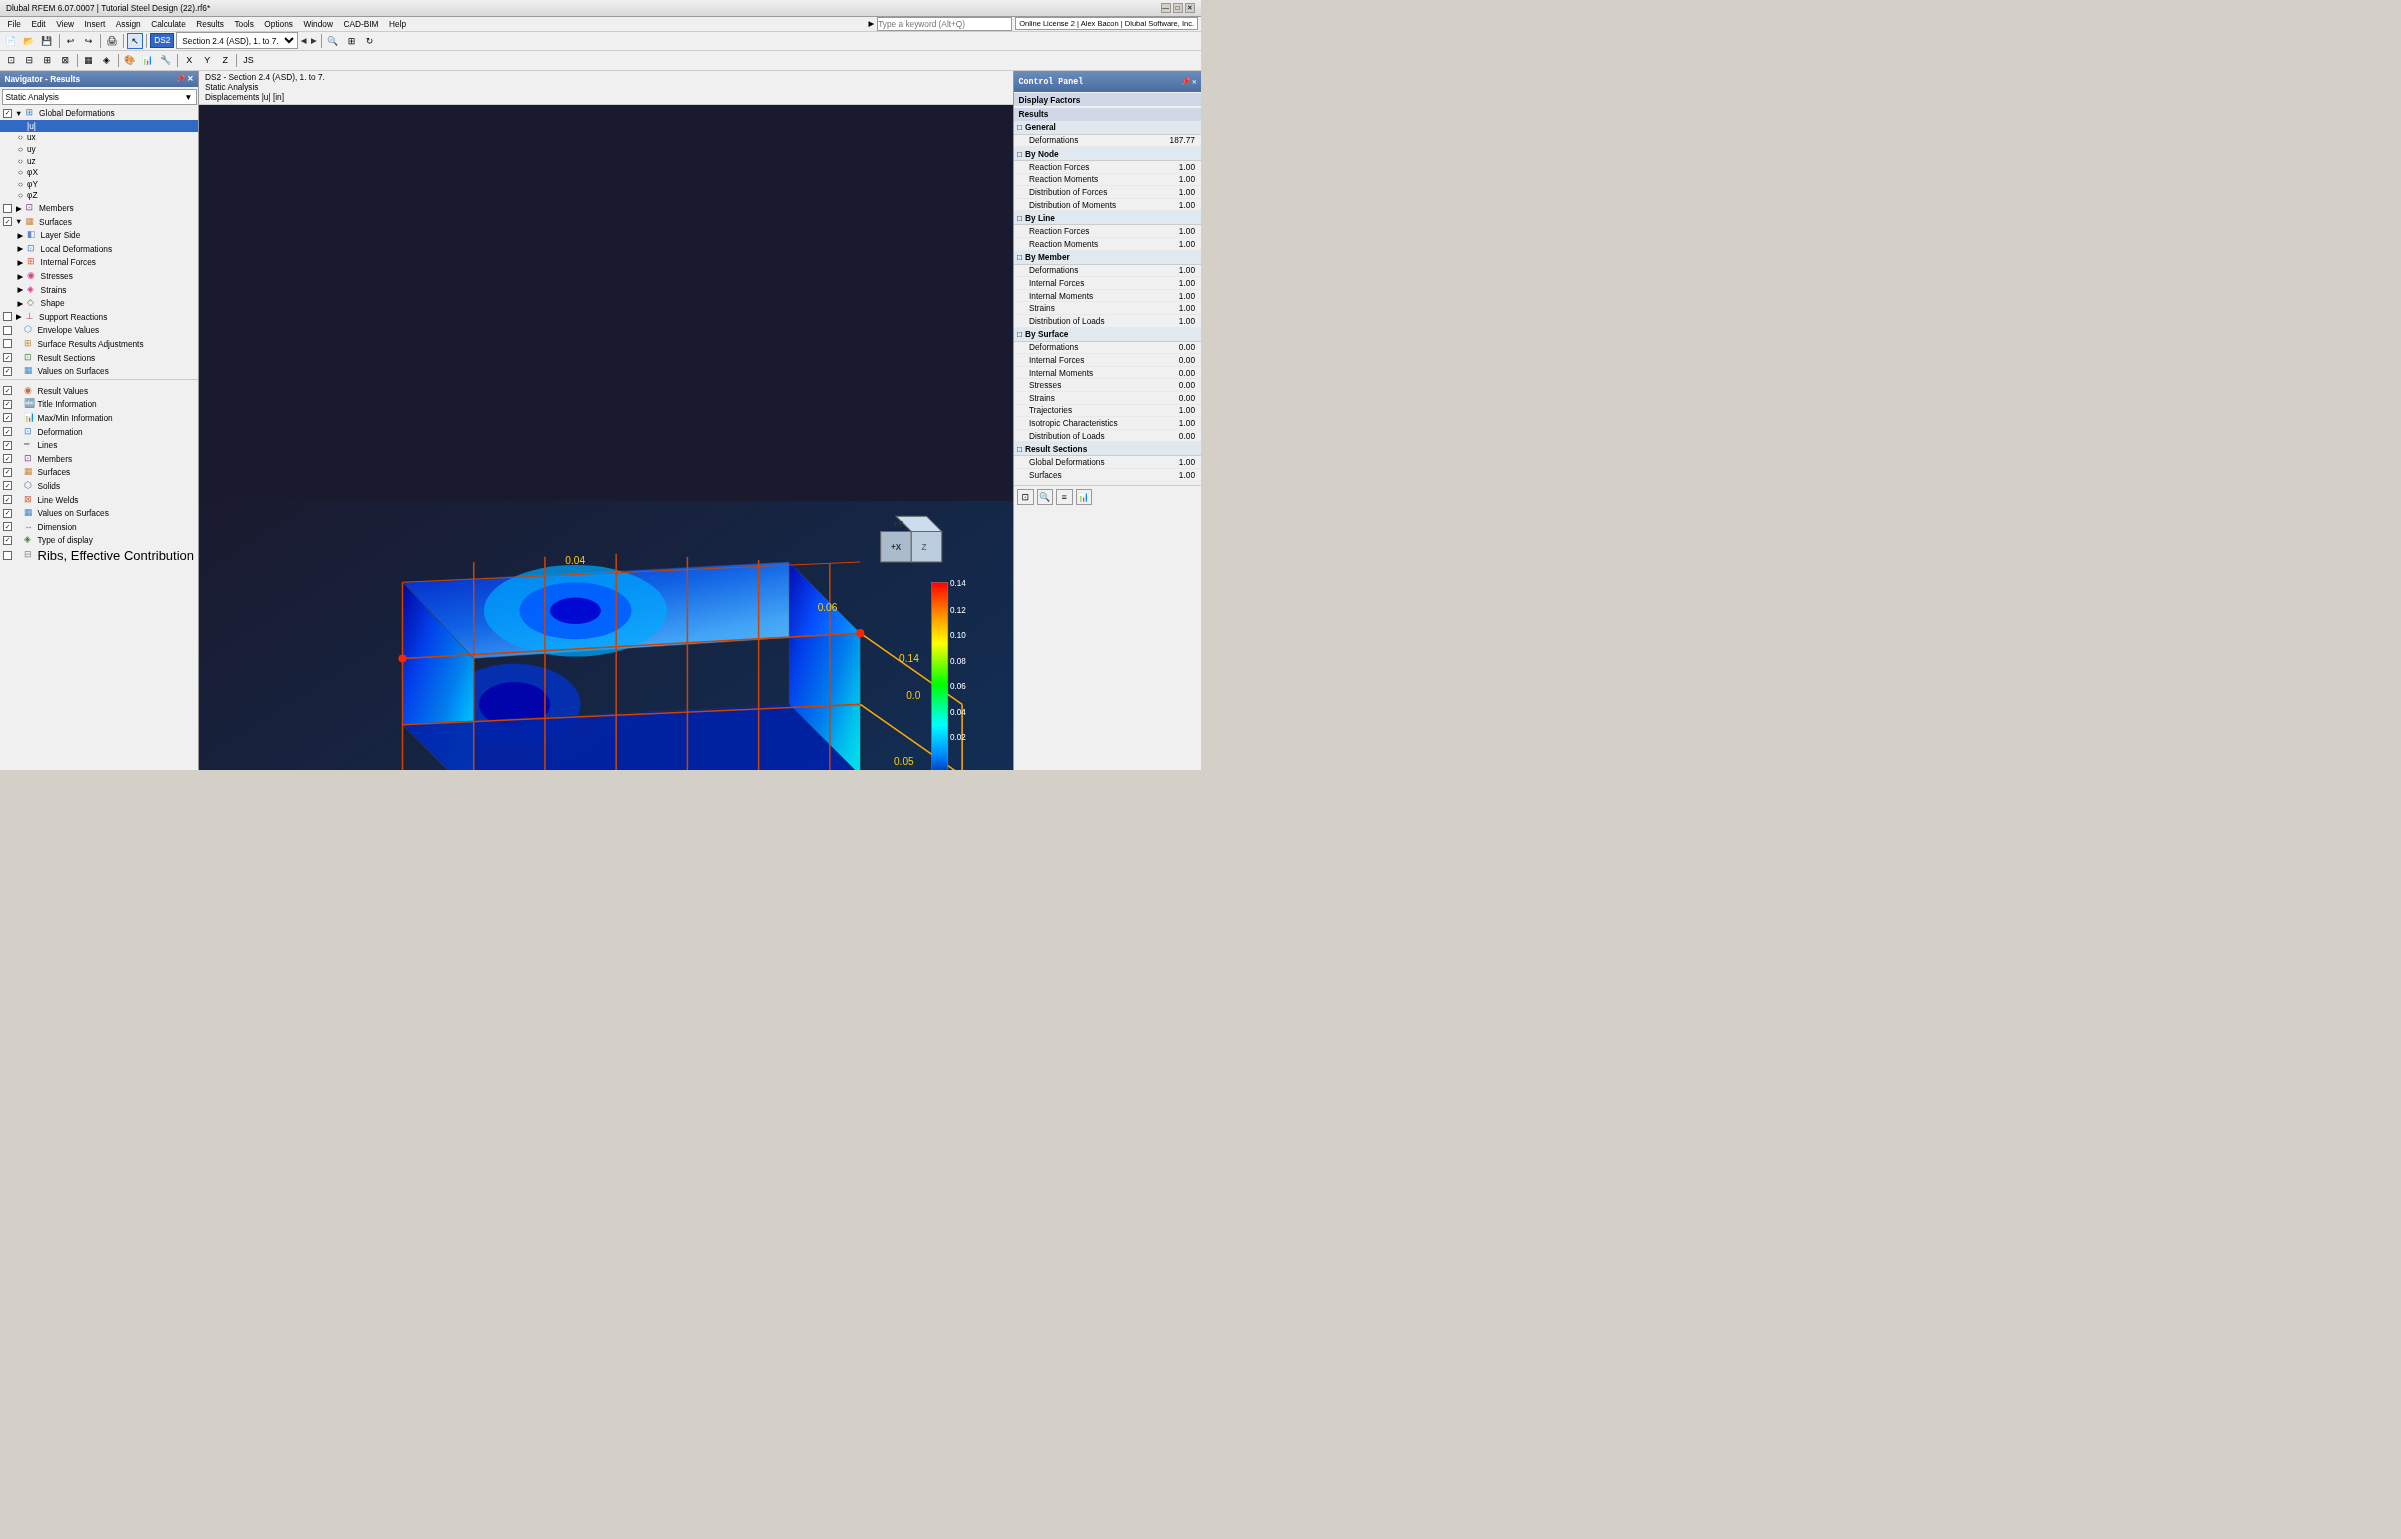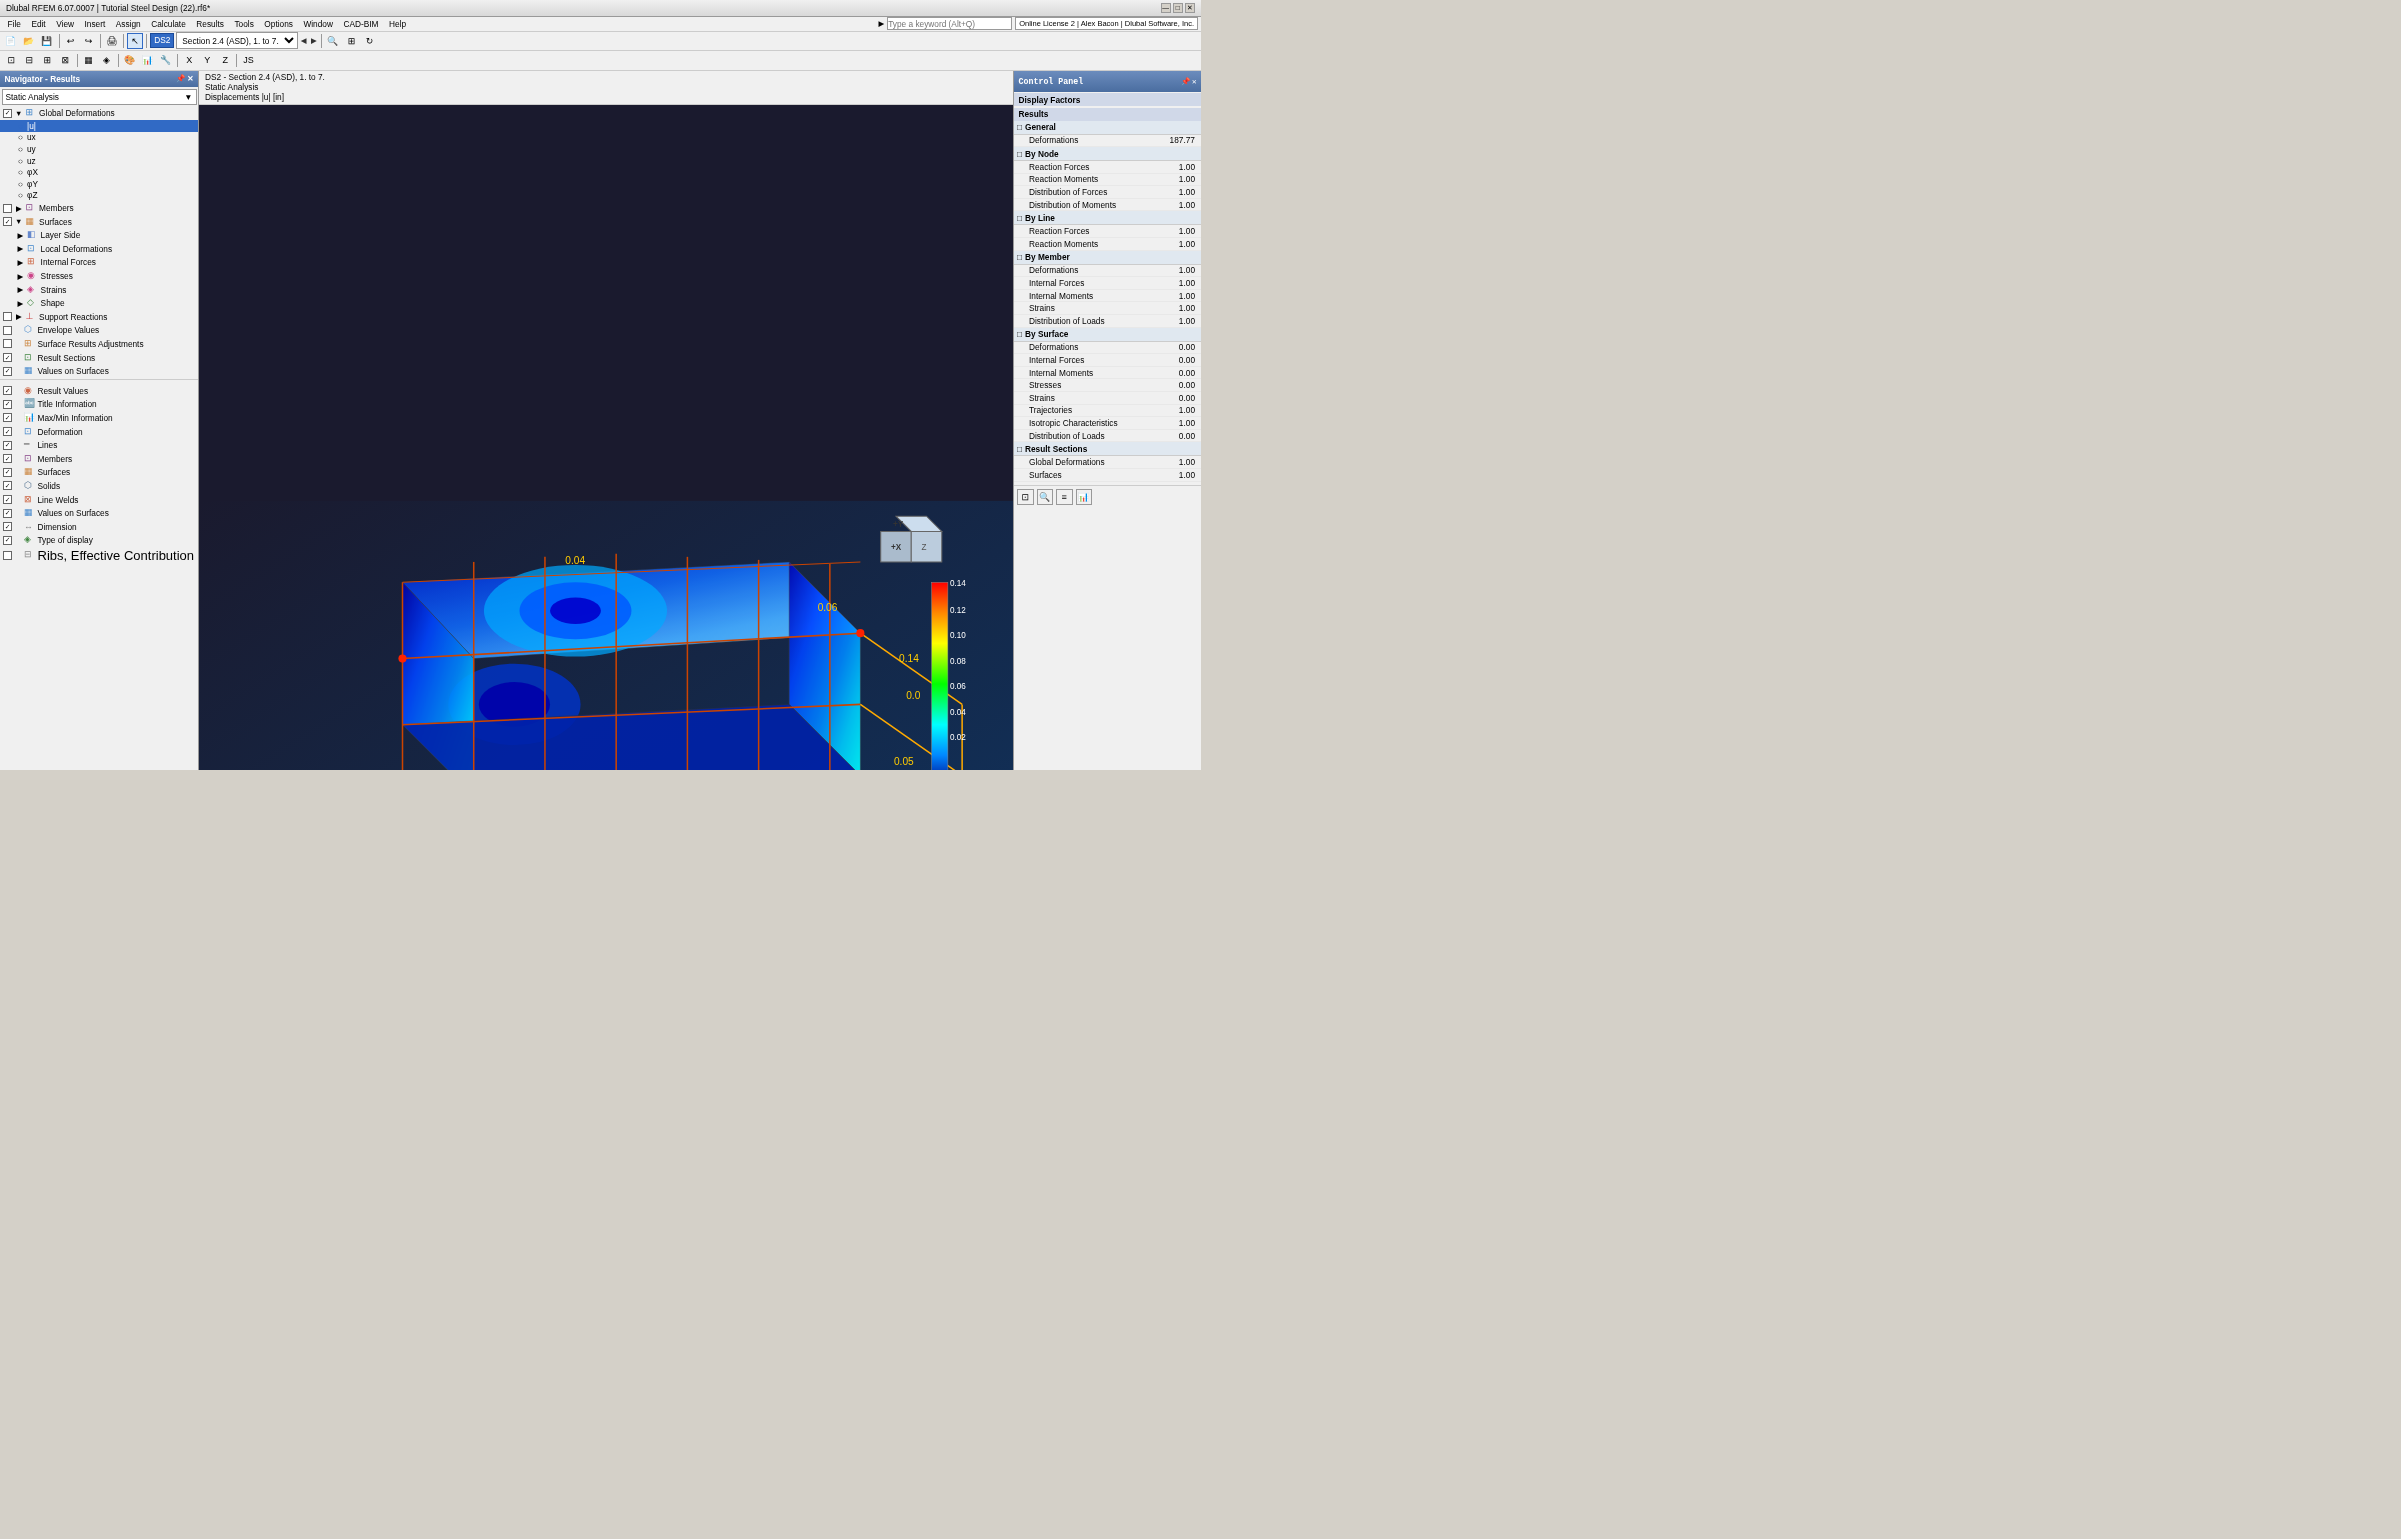--- a/index.html
+++ b/index.html
@@ -19,21 +19,21 @@
     #title-bar .win-btn {
       width: 10.5px; height: 10.5px; border: 0.8px solid #999;
       background: #d4d0c8; font-size: 6.8px; display: flex; align-items: center; justify-content: center; cursor: pointer;
     }
 
     
     #menu-bar {
       background: #f0f0f0;
       height: 15px;
       display: flex;
-      align-items: center;
+      align-items: flex-end;
       padding: 0 3px;
       border-bottom: 0.8px solid #ccc;
       gap: 1.5px;
     }
     .menu-item {
       padding: 1.5px 4.5px;
       font-size: 8.3px;
       cursor: pointer;
     }
 
@@ -340,21 +340,21 @@
   <div class="menu-item">Calculate</div>
   <div class="menu-item">Results</div>
   <div class="menu-item">Tools</div>
   <div class="menu-item">Options</div>
   <div class="menu-item">Window</div>
   <div class="menu-item">CAD-BIM</div>
   <div class="menu-item">Help</div>
   <div style="flex:1"></div>
   <div style="display:flex;align-items:center;gap:3px;">
     <span style="font-size:7.5px;">▶</span>
-    <input style="width: 125px; height: 13.5px; font-size: 8.3px; border: 0.8px solid rgb(153, 153, 153);" placeholder="Type a keyword (Alt+Q)">
+    <input style="width: 135px; height: 13.5px; font-size: 8.3px; border: 0.8px solid rgb(153, 153, 153);" placeholder="Type a keyword (Alt+Q)">
     <span style="font-size:7.5px;border:0.8px solid #999;padding:0.8px 3px;background:white;">Online License 2 | Alex Bacon | Dlubal Software, Inc.</span>
   </div>
 </div>
 
 <div id="toolbars">
 
   <div class="toolbar">
     <div class="tb-btn">📄</div>
     <div class="tb-btn">📂</div>
     <div class="tb-btn">💾</div>

